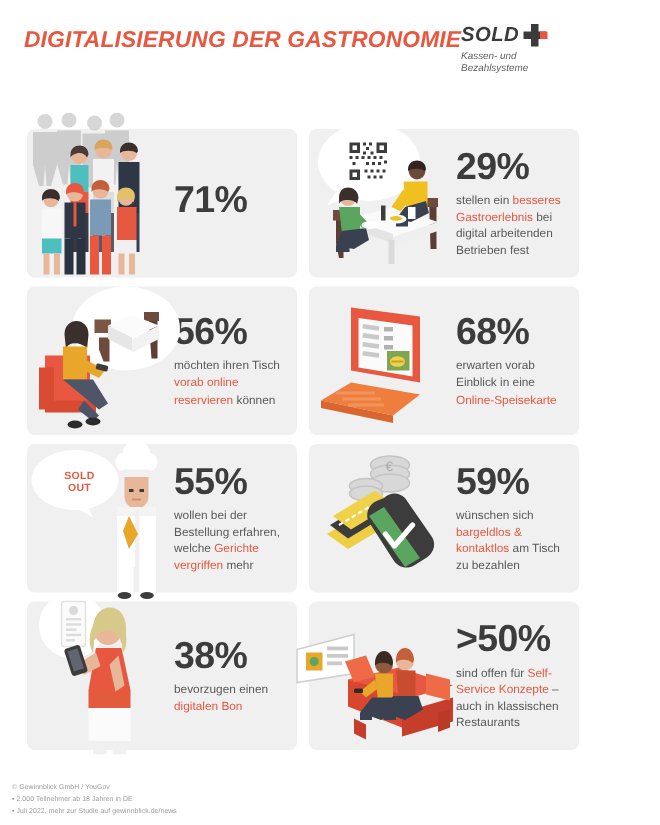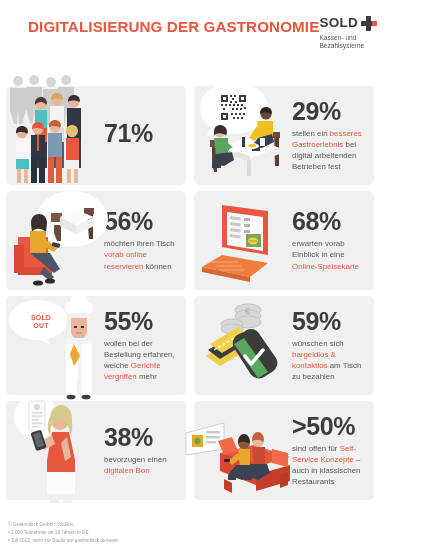--- a/index.html
+++ b/index.html
@@ -17,27 +17,28 @@
   .page {
     position: relative;
     width: 440px;
     height: 550px;
     background: #ffffff;
   }
 
   
   .header {
     position: absolute;
-    left: 16px; top: 0;
+    left: 4px; top: 0;
     width: 400px;
     height: 86px;
     display: flex;
     align-items: flex-start;
     padding: 18px 10px 0 12px;
     box-sizing: border-box;
+    font-style: italic;
   }
   .header-titles { flex: 1 1 auto; }
   .title-main {
     font-size: 15.2px;
     font-weight: bold;
     color: #e8573f;
     letter-spacing: 0.1px;
     line-height: 1.15;
     white-space: nowrap;
   }
@@ -102,21 +103,21 @@
   .logo-sub {
     margin-top: 3px;
     font-size: 6.6px;
     color: #5c5c5c;
     line-height: 1.25;
   }
 
   
   .grid {
     position: absolute;
-    left: 0; top: 86px;
+    left: 12px; top: 86px;
     width: 380px;
   }
   .row {
     display: flex;
     gap: 8px;
     padding: 0 6px 6px 6px;
     box-sizing: border-box;
   }
   .card {
     position: relative;

